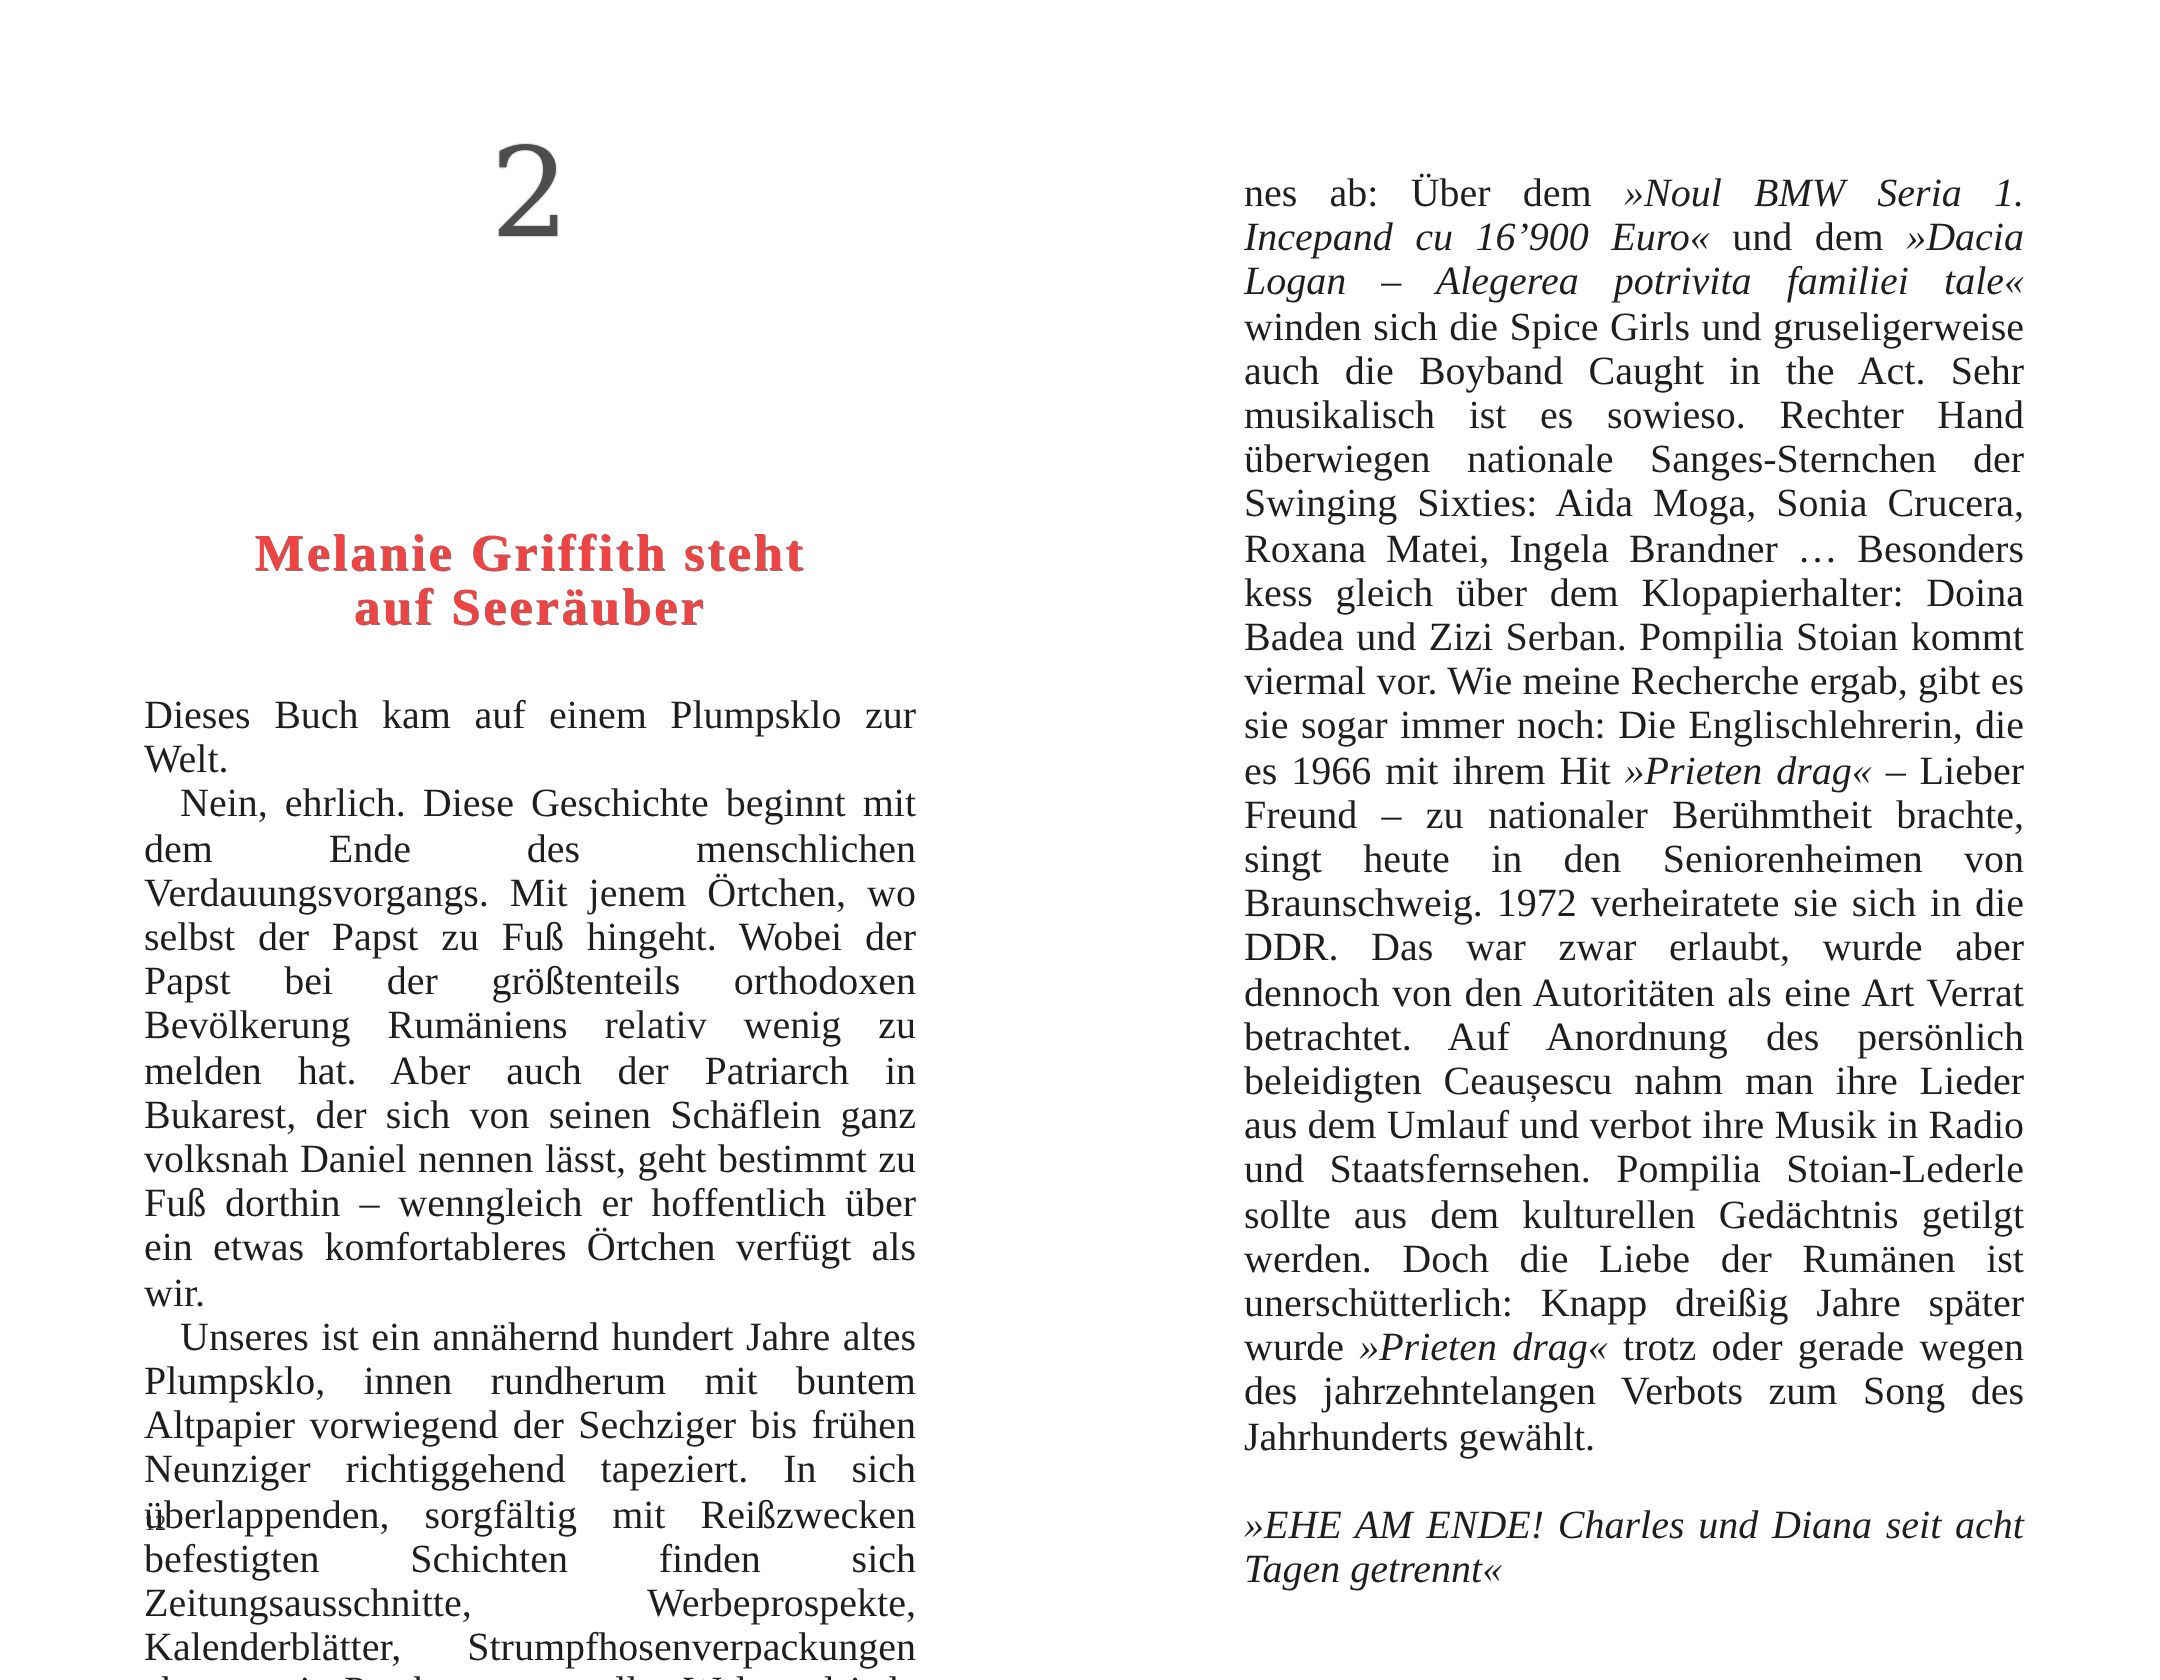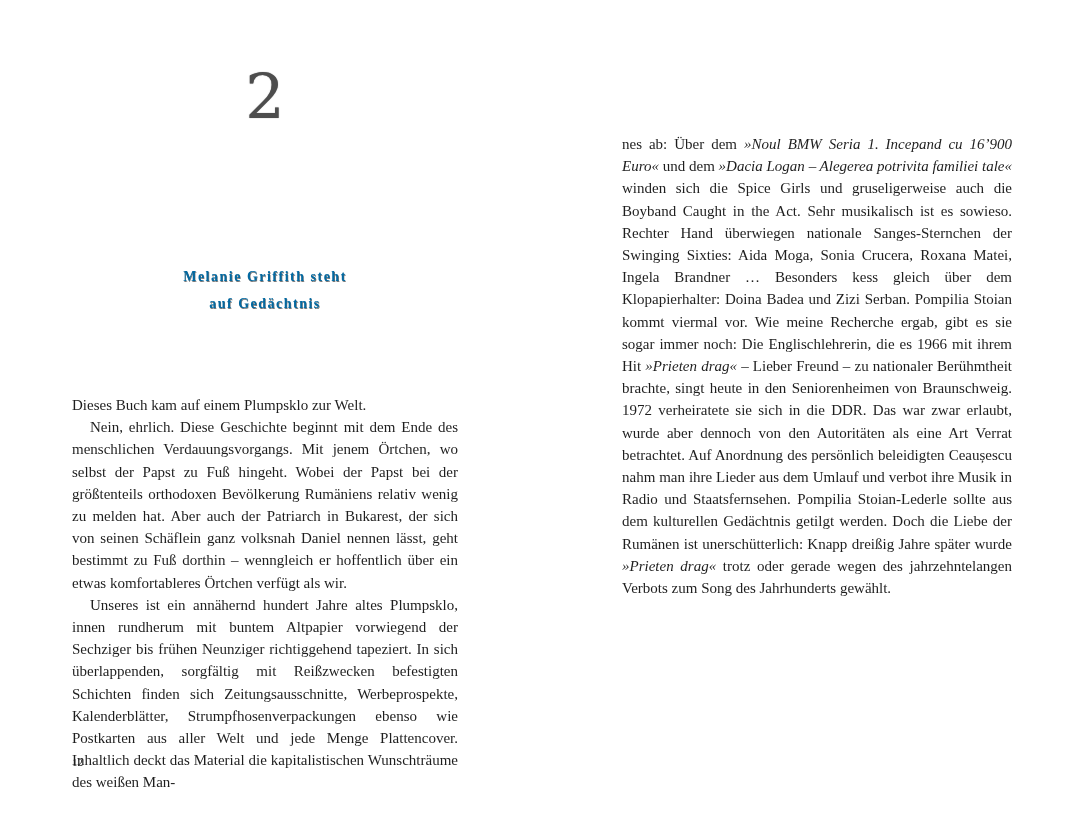--- a/index.html
+++ b/index.html
@@ -30,34 +30,33 @@
     line-height: 70px;
     color: #4d4d4d;
     text-shadow: 0 0 1px #7a7a7a;
   }
   .chapter-title {
     position: absolute;
     top: 263px;
     left: 0; right: 0;
     text-align: center;
     font-weight: 700;
-    font-size: 14px;
+    font-size: 26px;
     line-height: 27px;
     letter-spacing: 1.5px;
-    color: #0369a1;
+    color: #ef4444;
     text-shadow: 0.6px 0.6px 0 #787878;
   }
   .body-text {
     position: absolute;
     left: 0; right: 0;
-    font-size: 15px;
+    font-size: 20px;
     line-height: 22.2px;
     text-align: justify;
     hyphens: auto;
-    margin-top: 47px;
     -webkit-hyphens: auto;
   }
   .page-left  .body-text { top: 347px; }
   .page-right .body-text { top: 86px; }
 
   .para { margin: 0; }
   .para.indent { text-indent: 18px; }
   .para.space-before { margin-top: 22px; }
   .italic { font-style: italic; }
 
@@ -70,27 +69,28 @@
     color: #222222;
   }
 </style>
 </head>
 <body>
 
 <div class="page page-left">
   <div class="chapter-number">2</div>
   <div class="chapter-title">
     <div>Melanie Griffith steht</div>
-    <div>auf Gedächtnis</div>
+    <div>auf Seeräuber</div>
   </div>
   <div class="body-text">
       <p class="para"><span>Dieses Buch kam auf einem Plumpsklo zur Welt.</span></p>
       <p class="para indent"><span>Nein, ehrlich. Diese Geschichte beginnt mit dem Ende des menschlichen Verdauungsvorgangs. Mit jenem Örtchen, wo selbst der Papst zu Fuß hingeht. Wobei der Papst bei der größtenteils orthodoxen Bevölkerung Rumäniens relativ wenig zu melden hat. Aber auch der Patriarch in Bukarest, der sich von seinen Schäflein ganz volksnah Daniel nennen lässt, geht bestimmt zu Fuß dorthin – wenngleich er hoffentlich über ein etwas komfortableres Örtchen verfügt als wir.</span></p>
       <p class="para indent"><span>Unseres ist ein annähernd hundert Jahre altes Plumpsklo, innen rundherum mit buntem Altpapier vorwiegend der Sechziger bis frühen Neunziger richtiggehend tapeziert. In sich überlappenden, sorgfältig mit Reißzwecken befestigten Schichten finden sich Zeitungsausschnitte, Werbeprospekte, Kalenderblätter, Strumpfhosenverpackungen ebenso wie Postkarten aus aller Welt und jede Menge Plattencover. Inhaltlich deckt das Material die kapitalistischen Wunschträume des weißen Man-</span></p>
     </div>
   <div class="pagenum">12</div>
 </div>
 
 <div class="page page-right">
   <div class="body-text">
       <p class="para"><span>nes ab: Über dem </span><span class="italic">»Noul BMW Seria 1. Incepand cu 16’900 Euro«</span><span> und dem </span><span class="italic">»Dacia Logan – Alegerea potrivita familiei tale«</span><span> winden sich die Spice Girls und gruseligerweise auch die Boyband Caught in the Act. Sehr musikalisch ist es sowieso. Rechter Hand überwiegen nationale Sanges-Sternchen der Swinging Sixties: Aida Moga, Sonia Crucera, Roxana Matei, Ingela Brandner … Besonders kess gleich über dem Klopapierhalter: Doina Badea und Zizi Serban. Pompilia Stoian kommt viermal vor. Wie meine Recherche ergab, gibt es sie sogar immer noch: Die Englischlehrerin, die es 1966 mit ihrem Hit </span><span class="italic">»Prieten drag«</span><span> – Lieber Freund – zu nationaler Berühmtheit brachte, singt heute in den Seniorenheimen von Braunschweig. 1972 verheiratete sie sich in die DDR. Das war zwar erlaubt, wurde aber dennoch von den Autoritäten als eine Art Verrat betrachtet. Auf Anordnung des persönlich beleidigten Ceaușescu nahm man ihre Lieder aus dem Umlauf und verbot ihre Musik in Radio und Staatsfernsehen. Pompilia Stoian-Lederle sollte aus dem kulturellen Gedächtnis getilgt werden. Doch die Liebe der Rumänen ist unerschütterlich: Knapp dreißig Jahre später wurde </span><span class="italic">»Prieten drag«</span><span> trotz oder gerade wegen des jahrzehntelangen Verbots zum Song des Jahrhunderts gewählt.</span></p>
+      <p class="para space-before"><span class="italic">»EHE AM ENDE! Charles und Diana seit acht Tagen getrennt«</span></p>
     </div>
 </div>
 
 </body></html>

